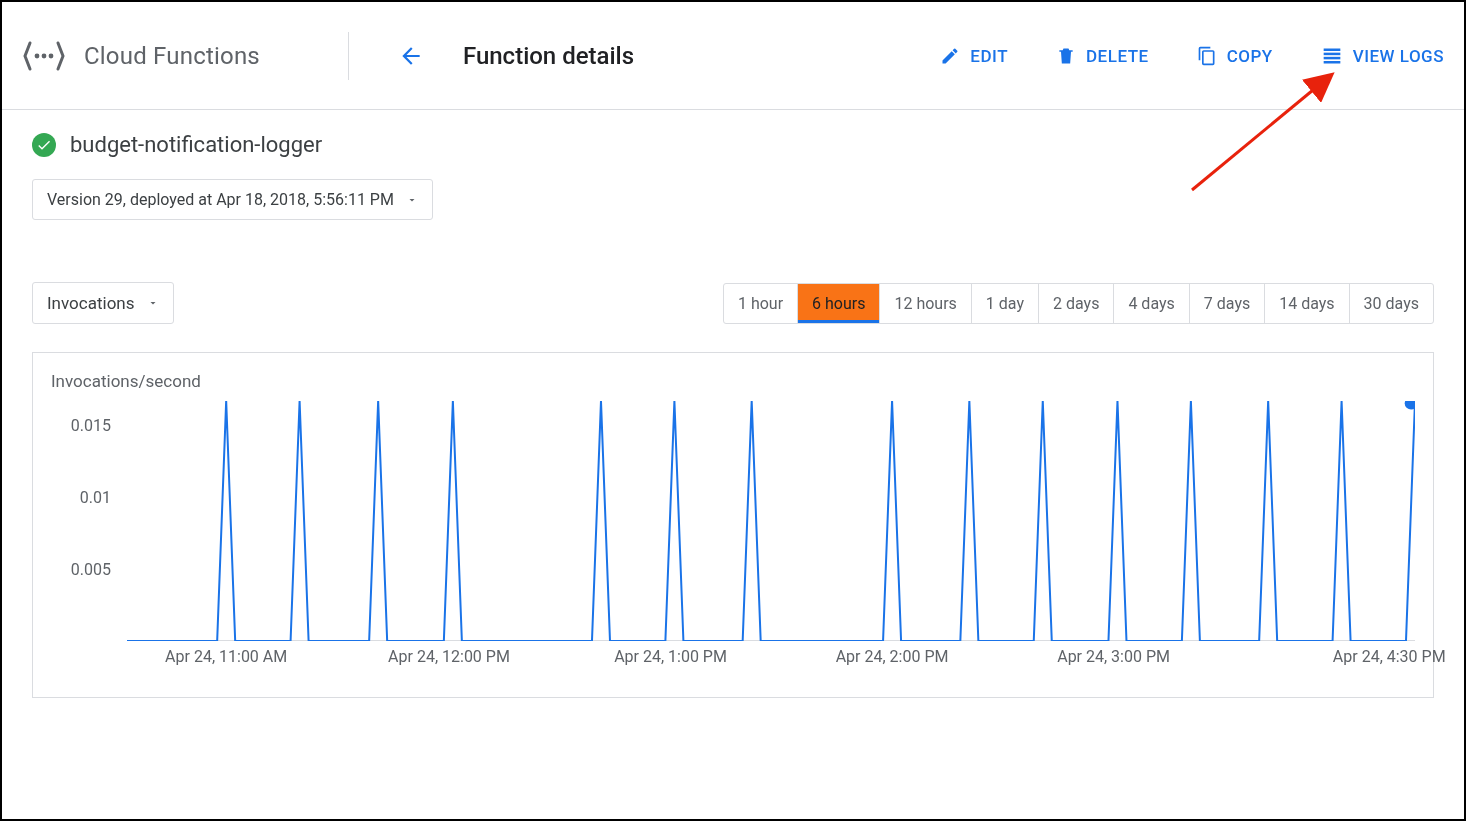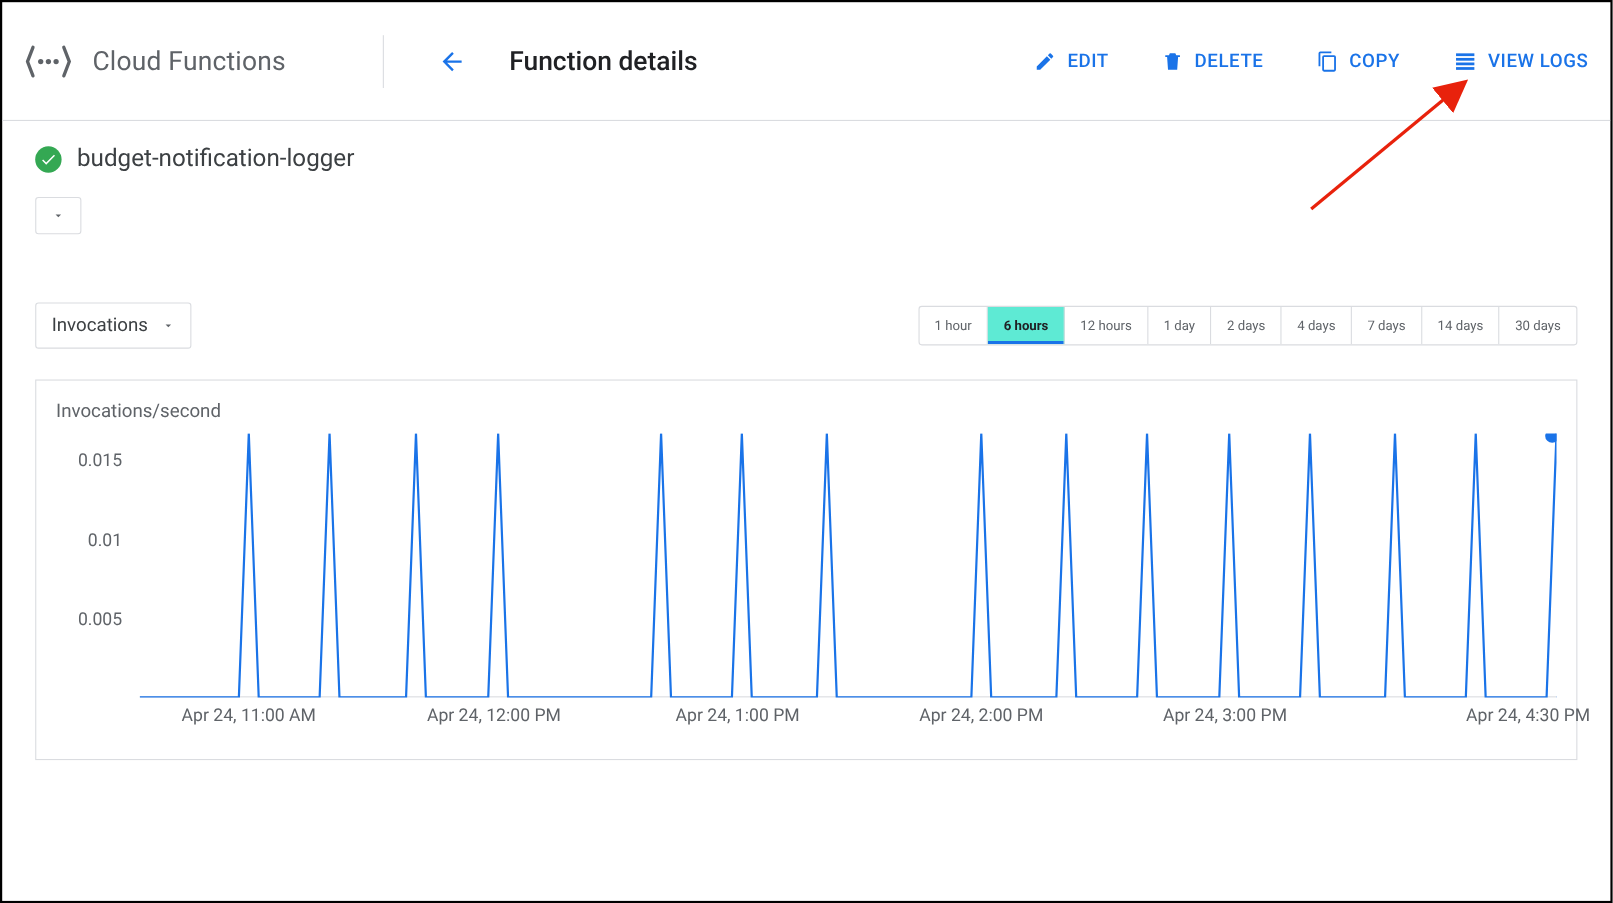--- a/index.html
+++ b/index.html
@@ -89,28 +89,28 @@
     }
     .metric-select{
       border:1px solid #dadce0; border-radius:3px;
       padding:10px 14px; font-size:17px; color:#3c4043;
       display:inline-flex;align-items:center;gap:12px;cursor:pointer;
     }
     .range-group{
       display:flex; border:1px solid #dadce0; border-radius:3px; overflow:hidden;
     }
     .range-btn{
-      padding:10px 14px; font-size:12px; color:#5f6368; cursor:pointer;
+      padding:10px 14px; font-size:16px; color:#5f6368; cursor:pointer;
       border-right:1px solid #dadce0;
     }
     .range-btn:last-child{border-right:none;}
     .range-btn.active{
-      color:#202124; font-weight:700;
+      color:#202124; font-weight:400;
       box-shadow: inset 0 -3px 0 #1a73e8;
-      background:#5eead4;
+      background:#f97316;
       text-align:right;
     }
     
     .chart-box{
       margin-top:28px; border:1px solid #dadce0; padding:18px 18px 10px 18px;
       height:346px; position:relative;
     }
     .chart-title{font-size:17px;color:#5f6368;margin-bottom:10px;}
     .plot-area{ position:relative; height:240px; margin-left:76px; }
     .ytick{
@@ -189,20 +189,21 @@
   <div class="fn-header">
     <span class="status-chip">
       <svg width="16" height="16" viewBox="0 0 24 24">
           <path fill="#fff" d="M9 16.2 4.8 12l-1.4 1.4L9 19 21 7l-1.4-1.4z"></path>
         </svg>
     </span>
     <span class="fn-name">budget-notification-logger</span>
   </div>
 
   <div class="version-select">
+    <span>Version 29, deployed at Apr 18, 2018, 5:56:11 PM</span>
     <svg width="12" height="12" viewBox="0 0 24 24">
         <path fill="#5f6368" d="M7 10l5 5 5-5z"></path>
       </svg>
   </div>
 
 
   <div class="chart-controls">
     <div class="metric-select">
       <span>Invocations</span>
       <svg width="12" height="12" viewBox="0 0 24 24">

